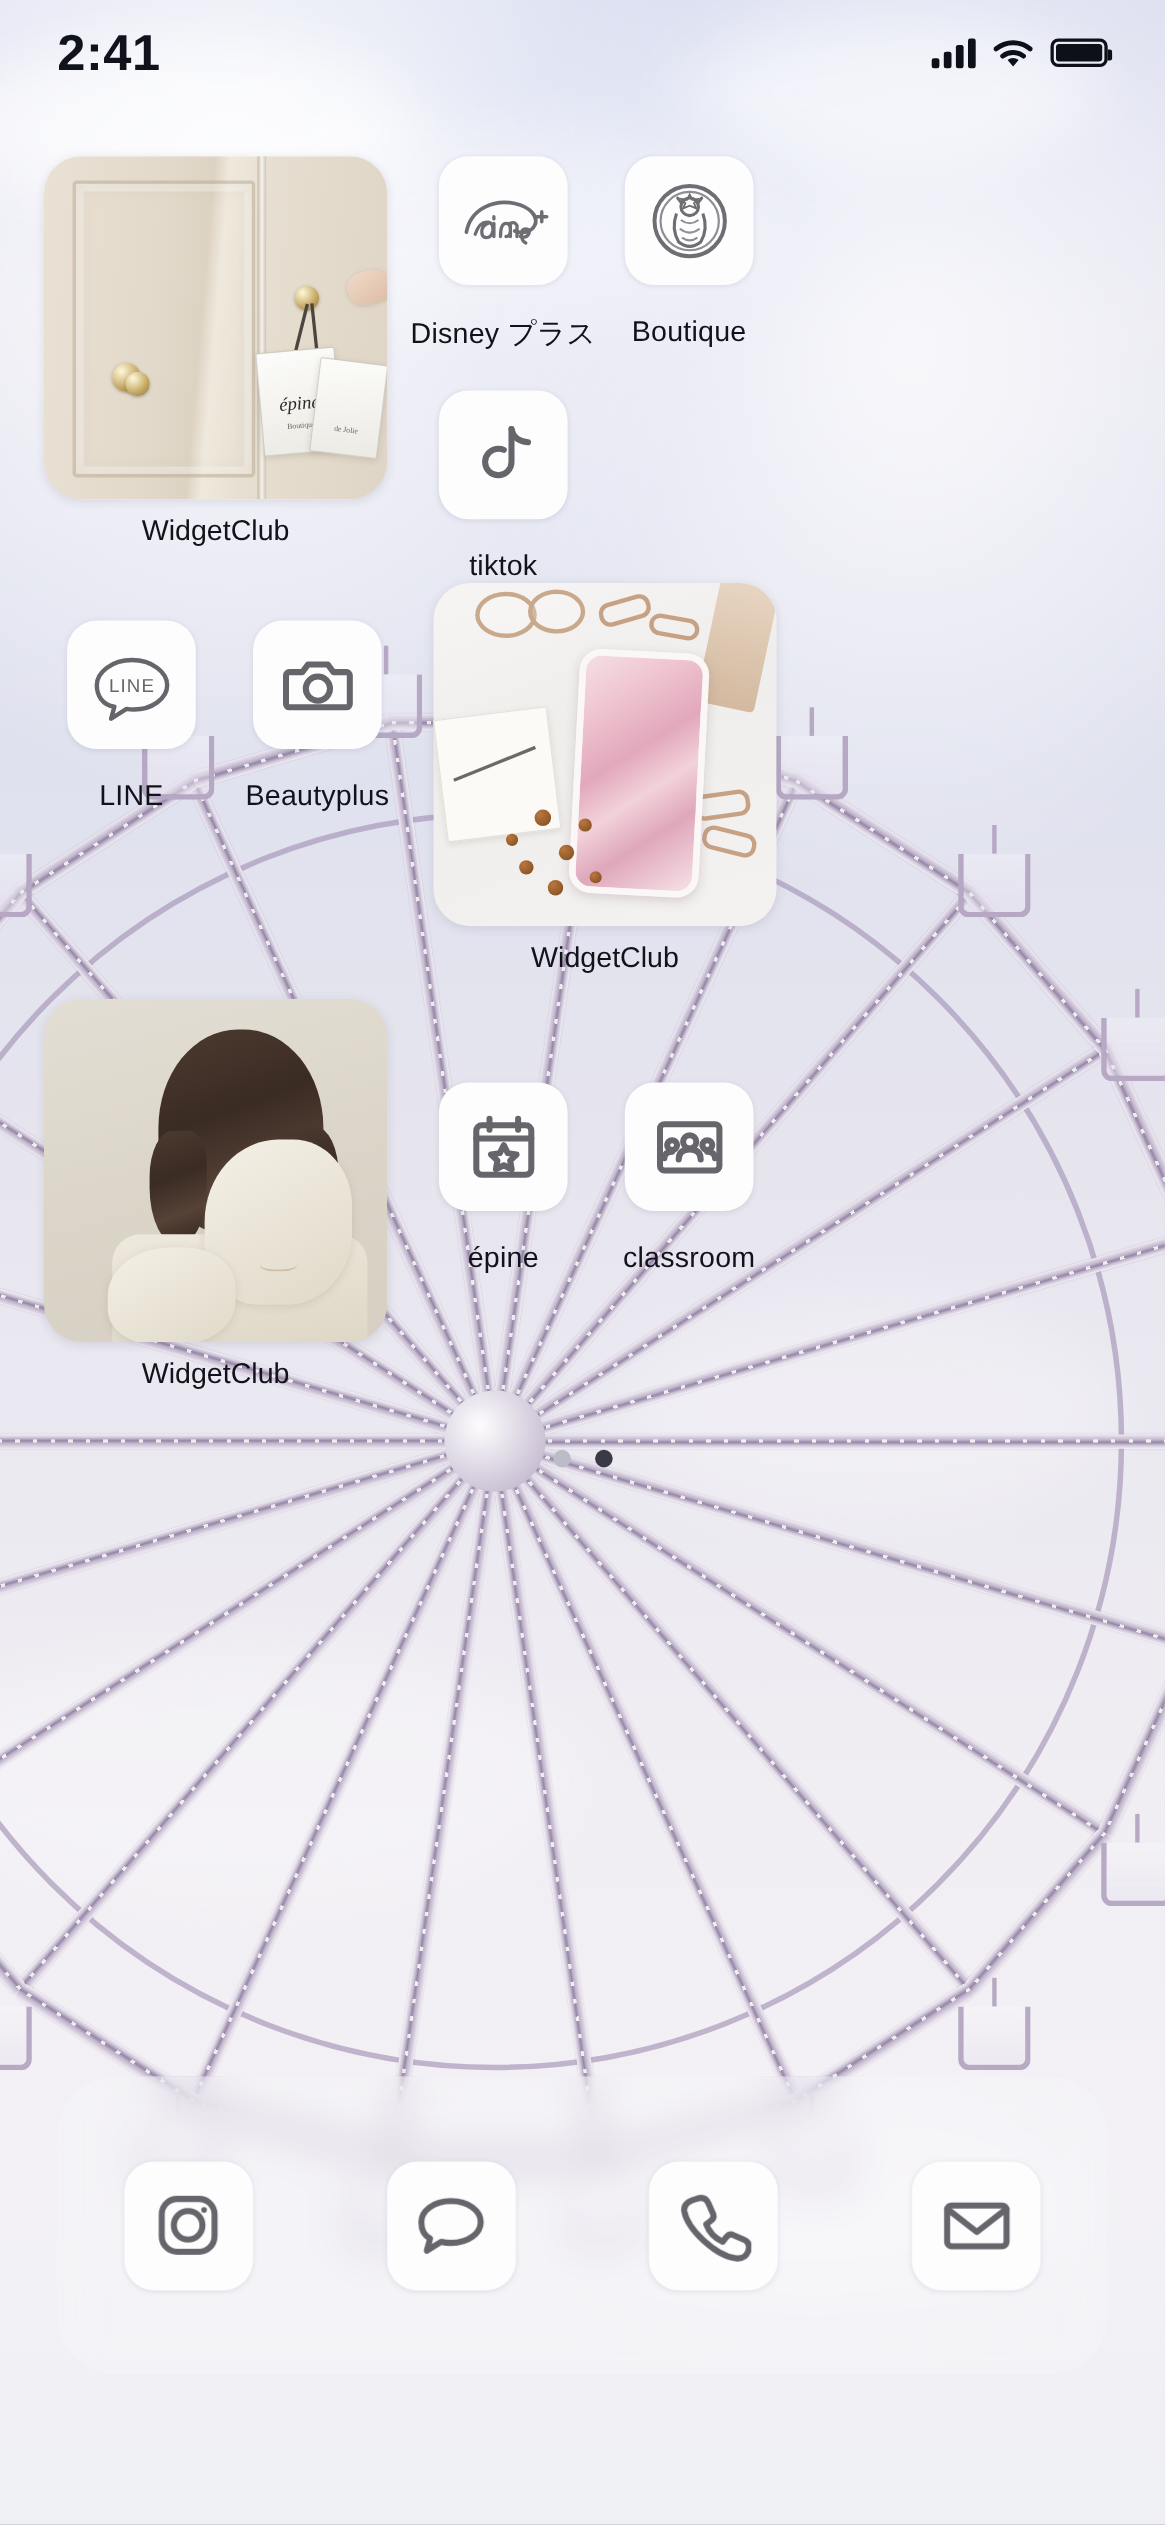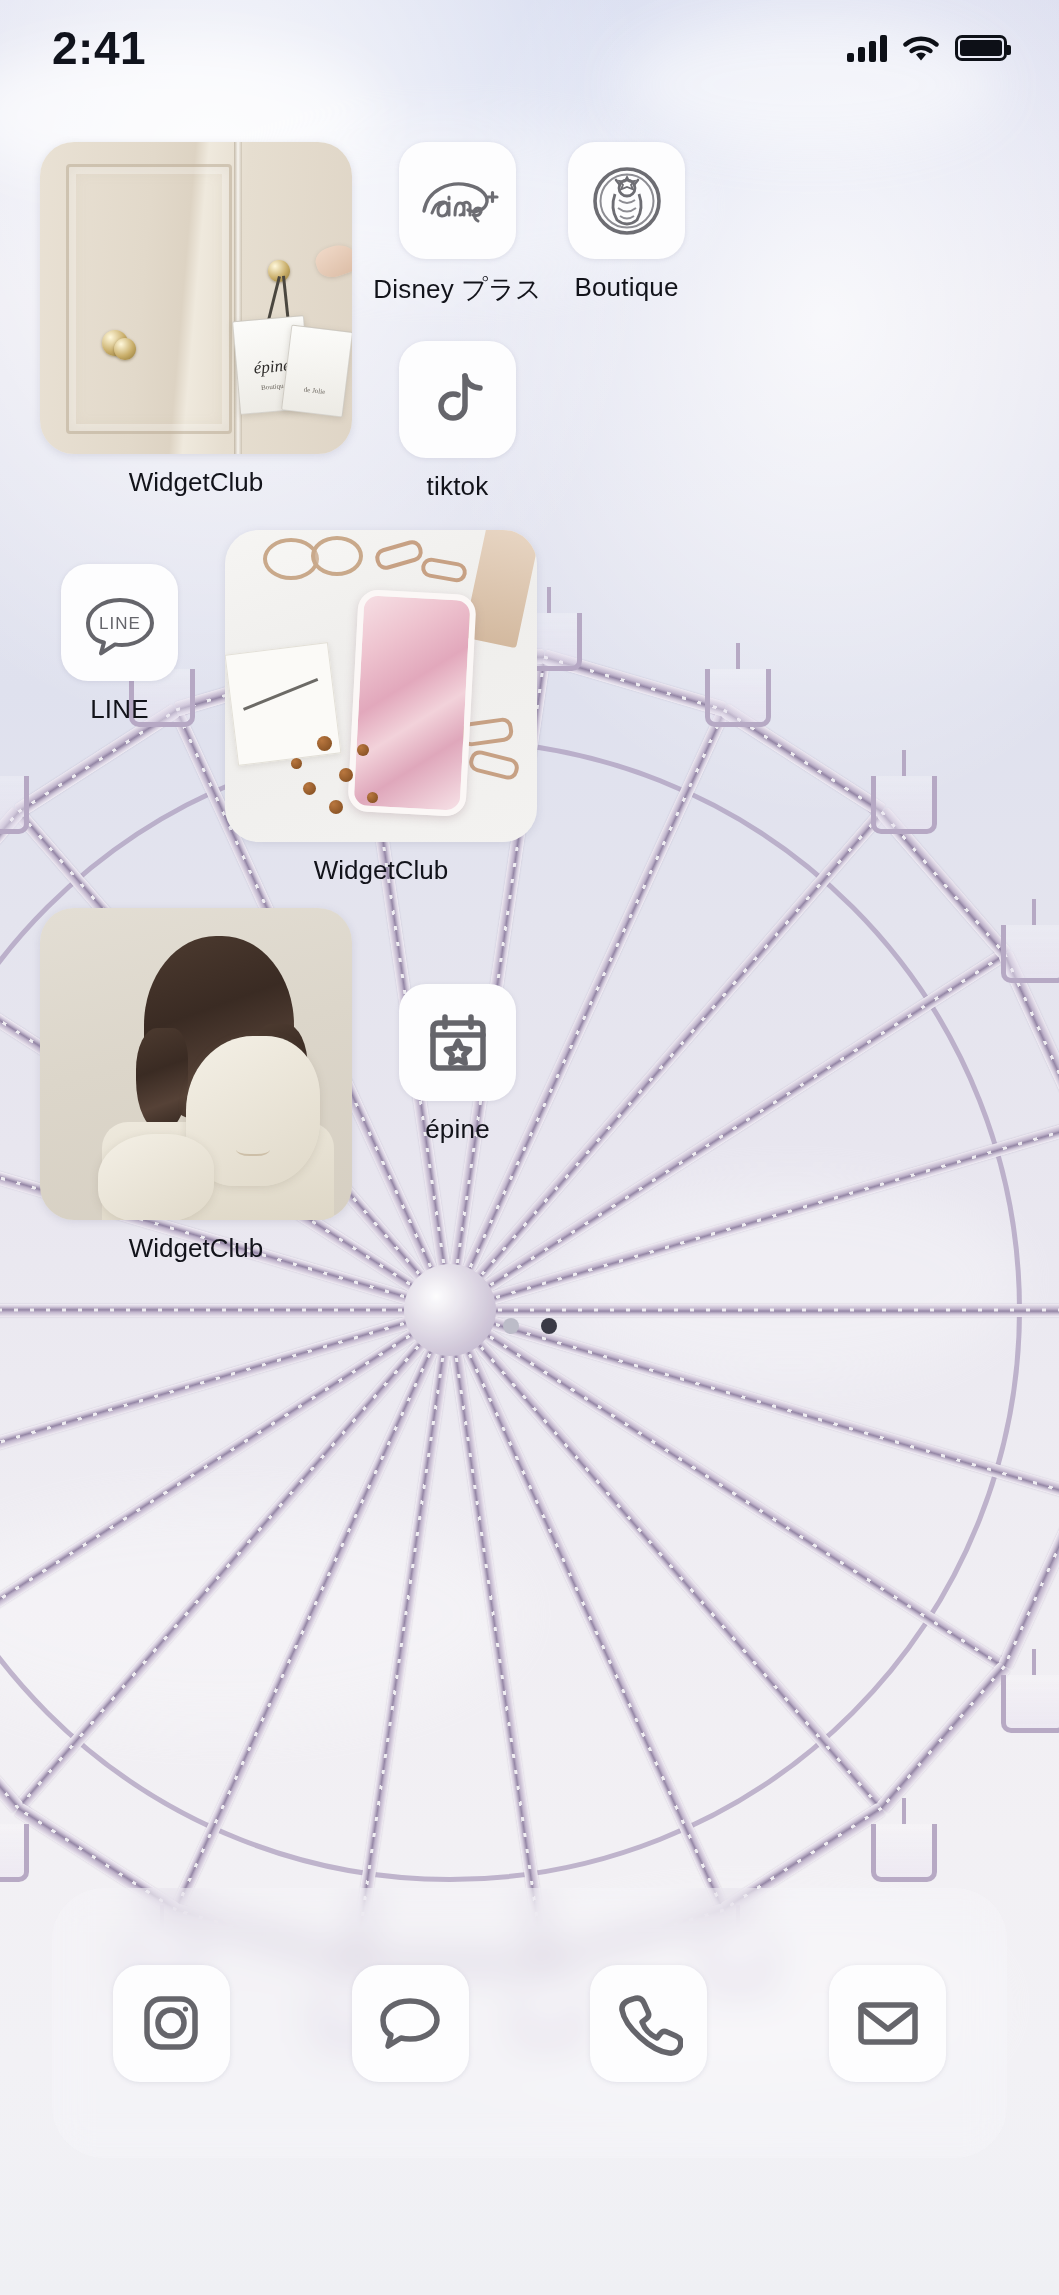--- a/index.html
+++ b/index.html
@@ -92,21 +92,21 @@
   .row { display:flex; position:absolute; }
 
   .app { width:159px; display:flex; flex-direction:column; align-items:center; }
   .app-icon {
     width:117px; height:117px; border-radius:27px;
     background:#fdfdfe;
     display:flex; align-items:center; justify-content:center;
     box-shadow:0 1px 5px rgba(110,110,140,.16);
   }
   .app-label {
-    margin-top:13px; font-size:26px; color:#12131a;
+    margin-top:27px; font-size:26px; color:#12131a;
     letter-spacing:.2px; white-space:nowrap; text-align:right;
   }
 
   .widget {
     border-radius:34px; overflow:hidden; position:relative;
     box-shadow:0 2px 9px rgba(110,110,140,.18);
   }
   .widget-wrap { display:flex; flex-direction:column; align-items:center; }
   .widget-label { margin-top:13px; font-size:26px; color:#12131a; }
 
@@ -354,20 +354,29 @@
         <div class="app">
           <div class="app-icon">
             <svg width="78" height="68" viewBox="0 0 78 68">
               <path d="M39 11 C57 11 71 22 71 34 C71 46 57 56 41 56 q-4 0-7-.6 l-14 9 3-11 C12 52 7 43 7 34 C7 22 21 11 39 11 z" stroke="#65656b" stroke-width="4" fill="none" stroke-linejoin="round"></path>
               <text x="39" y="40" font-family="Liberation Sans, sans-serif" font-size="17" fill="#65656b" text-anchor="middle" letter-spacing="1">LINE</text>
             </svg>
           </div>
           <div class="app-label">LINE</div>
         </div>
 
+        <div class="app">
+          <div class="app-icon">
+            <svg class="gl" viewBox="0 0 68 68">
+              <path d="M8 22 h12 l5-7 h18 l5 7 h12 a3 3 0 0 1 3 3 v26 a3 3 0 0 1 -3 3 H8 a3 3 0 0 1 -3-3 V25 a3 3 0 0 1 3-3z"></path>
+              <circle cx="34" cy="37" r="11"></circle>
+            </svg>
+          </div>
+          <div class="app-label">Beautyplus</div>
+        </div>
       </div>
     </div>
 
     <div class="widget-wrap" style="margin-left:26px;">
       <div class="widget" style="width:312px;height:312px;">
         <div class="art-desk">
           <div class="glasses" style="left:38px;top:8px;width:56px;height:42px;"></div>
           <div class="glasses" style="left:86px;top:6px;width:52px;height:40px;"></div>
           <div class="strapw" style="left:250px;top:-6px;width:54px;height:120px;transform:rotate(12deg);"></div>
           <div class="clipg" style="left:150px;top:14px;width:48px;height:22px;transform:rotate(-16deg);"></div>
@@ -412,20 +421,34 @@
         <div class="app-icon">
           <svg class="gl" viewBox="0 0 68 68">
             <rect x="9" y="14" width="50" height="45" rx="5"></rect>
             <path d="M9 26 h50 M21 8 v10 M47 8 v10"></path>
             <path d="M34 32 l3.6 7.3 8 1.2 -5.8 5.6 1.4 8 -7.2-3.8 -7.2 3.8 1.4-8 -5.8-5.6 8-1.2z"></path>
           </svg>
         </div>
         <div class="app-label">épine</div>
       </div>
 
+      <div class="app">
+        <div class="app-icon">
+          <svg class="gl" viewBox="0 0 68 68">
+            <rect x="7" y="13" width="54" height="42" rx="4"></rect>
+            <circle cx="34" cy="29" r="6"></circle>
+            <path d="M24 45 q0-9 10-9 q10 0 10 9"></path>
+            <circle cx="18" cy="32" r="4.5"></circle>
+            <path d="M11 44 q0-6 7-6"></path>
+            <circle cx="50" cy="32" r="4.5"></circle>
+            <path d="M57 44 q0-6 -7-6"></path>
+          </svg>
+        </div>
+        <div class="app-label">classroom</div>
+      </div>
     </div>
   </div>
 </div>
 
 <div id="page-dots">
   <span></span>
   <span class="active"></span>
 </div>
 
 <div id="dock">

